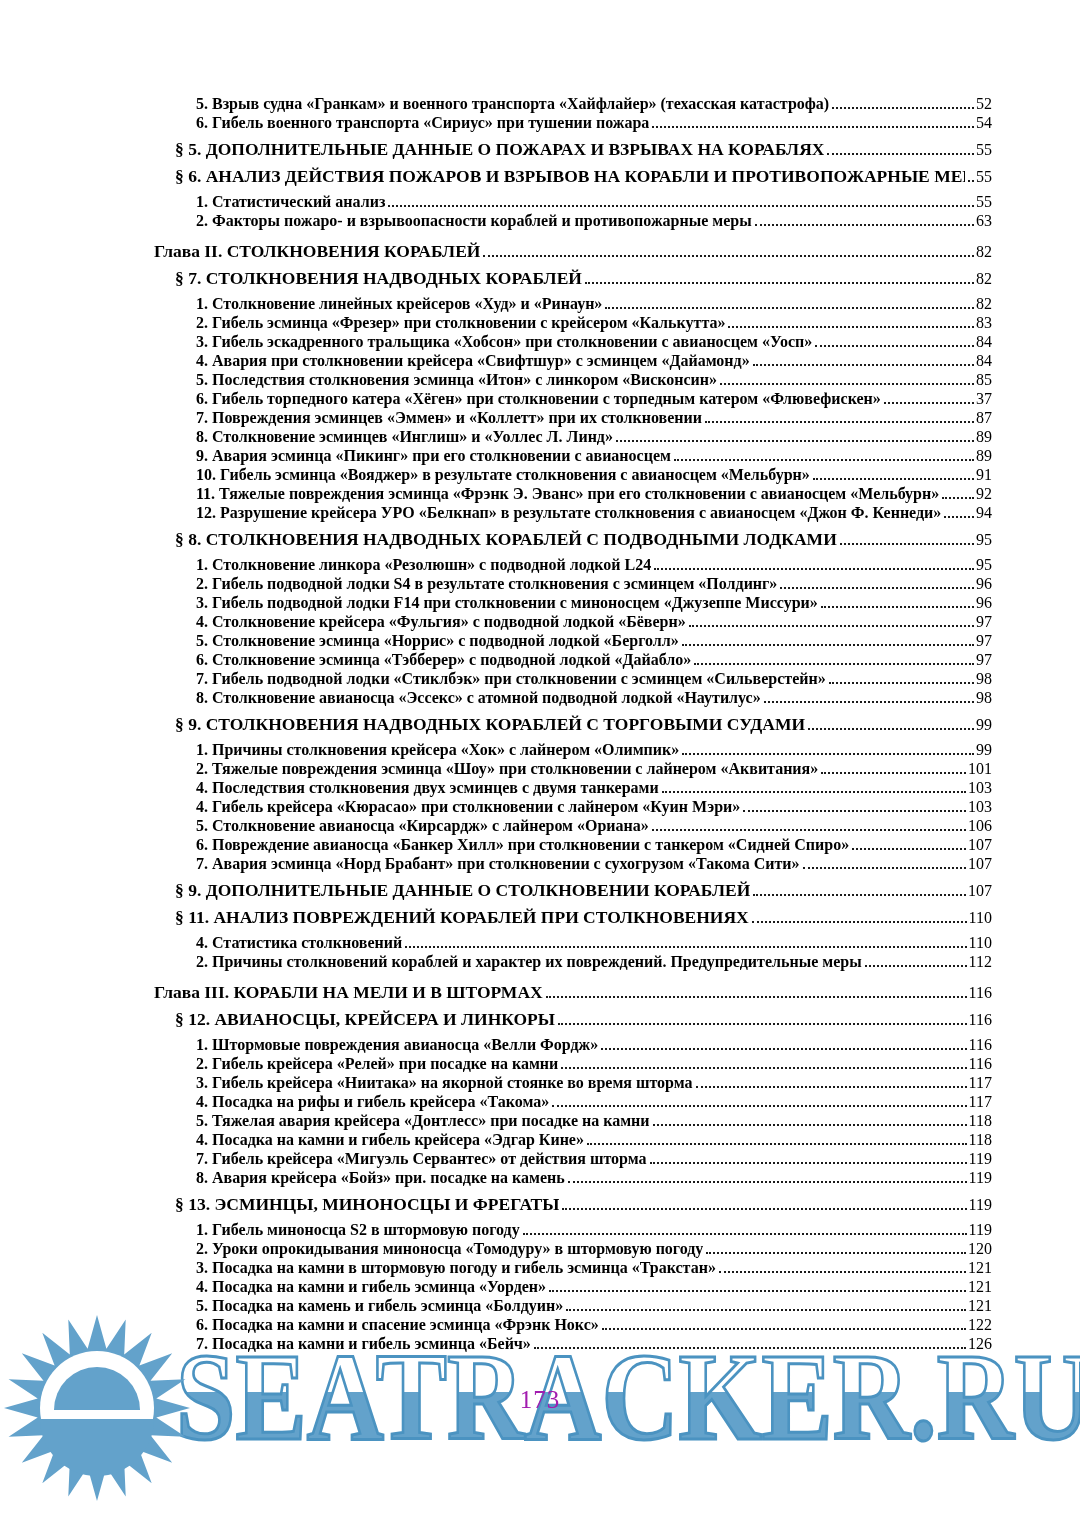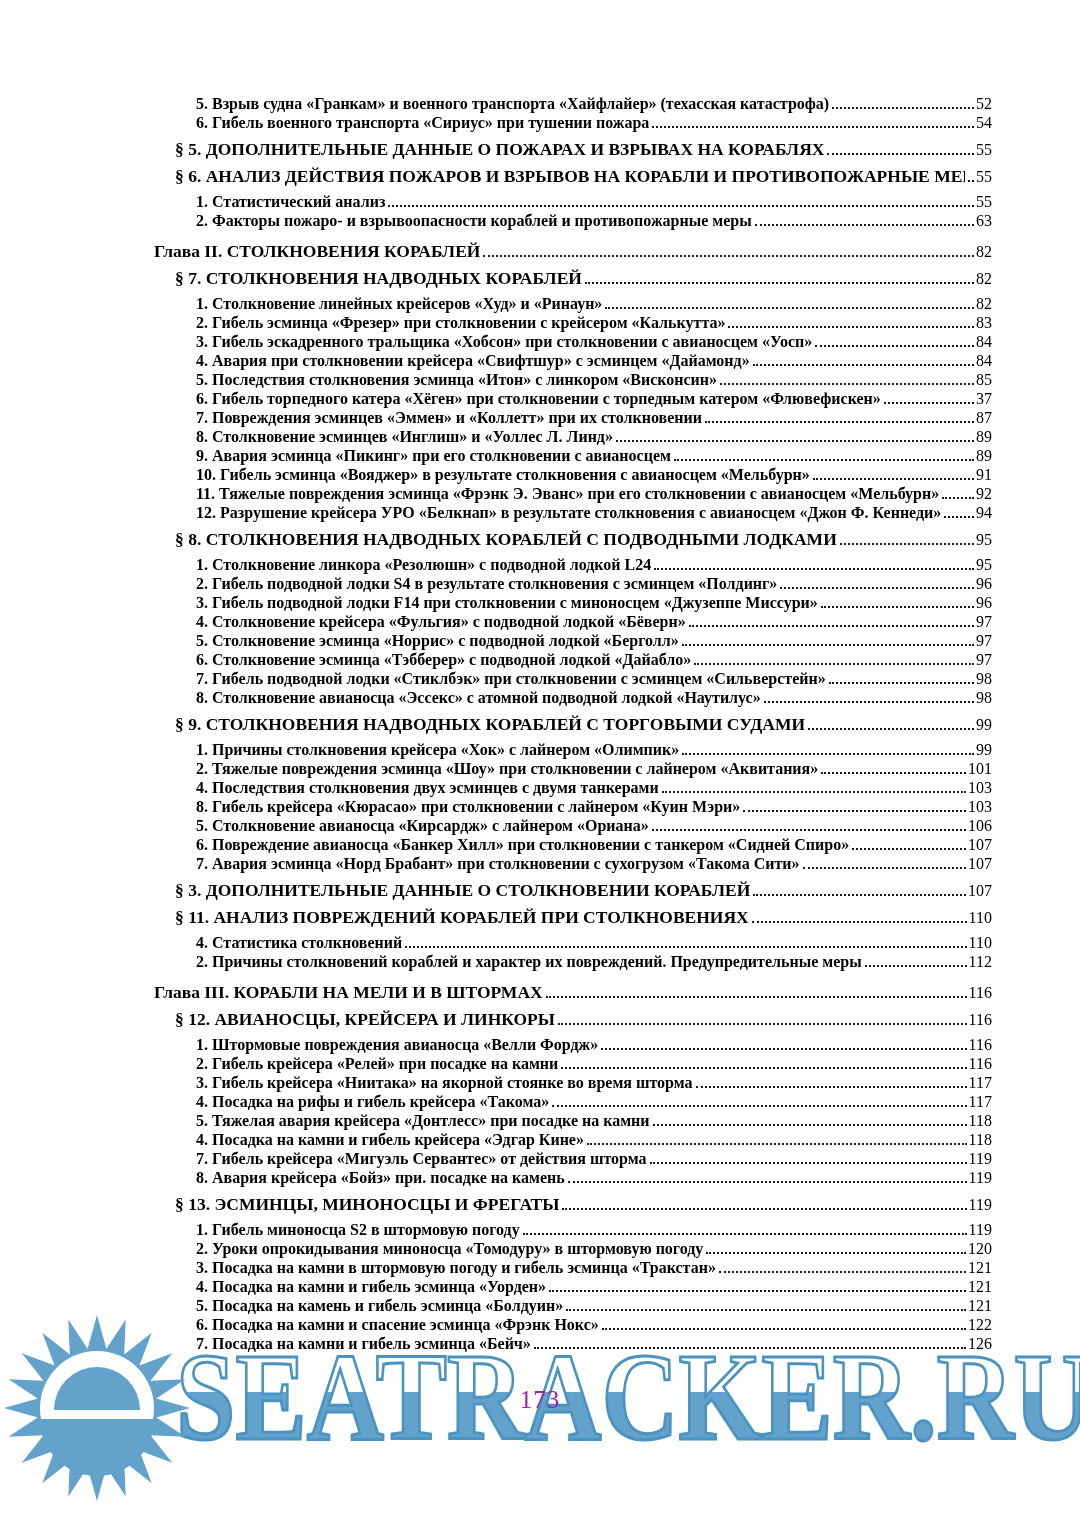--- a/index.html
+++ b/index.html
@@ -204,41 +204,41 @@
     <span class="title">2. Тяжелые повреждения эсминца «Шоу» при столкновении с лайнером «Аквитания»</span>
     <span class="leader"></span>
     <span class="pageno">101</span>
   </div>
       <div class="row lvl-item">
     <span class="title">4. Последствия столкновения двух эсминцев с двумя танкерами</span>
     <span class="leader"></span>
     <span class="pageno">103</span>
   </div>
       <div class="row lvl-item">
-    <span class="title">8. Гибель крейсера «Кюрасао» при столкновении с лайнером «Куин Мэри»</span>
+    <span class="title">4. Гибель крейсера «Кюрасао» при столкновении с лайнером «Куин Мэри»</span>
     <span class="leader"></span>
     <span class="pageno">103</span>
   </div>
       <div class="row lvl-item">
     <span class="title">5. Столкновение авианосца «Кирсардж» с лайнером «Ориана»</span>
     <span class="leader"></span>
     <span class="pageno">106</span>
   </div>
       <div class="row lvl-item">
     <span class="title">6. Повреждение авианосца «Банкер Хилл» при столкновении с танкером «Сидней Спиро»</span>
     <span class="leader"></span>
     <span class="pageno">107</span>
   </div>
       <div class="row lvl-item">
     <span class="title">7. Авария эсминца «Норд Брабант» при столкновении с сухогрузом «Такома Сити»</span>
     <span class="leader"></span>
     <span class="pageno">107</span>
   </div>
       <div class="row lvl-section">
-    <span class="title">§ 3. ДОПОЛНИТЕЛЬНЫЕ ДАННЫЕ О СТОЛКНОВЕНИИ КОРАБЛЕЙ</span>
+    <span class="title">§ 9. ДОПОЛНИТЕЛЬНЫЕ ДАННЫЕ О СТОЛКНОВЕНИИ КОРАБЛЕЙ</span>
     <span class="leader"></span>
     <span class="pageno">107</span>
   </div>
       <div class="row lvl-section">
     <span class="title">§ 11. АНАЛИЗ ПОВРЕЖДЕНИЙ КОРАБЛЕЙ ПРИ СТОЛКНОВЕНИЯХ</span>
     <span class="leader"></span>
     <span class="pageno">110</span>
   </div>
       <div class="row lvl-item">
     <span class="title">4. Статистика столкновений</span>

